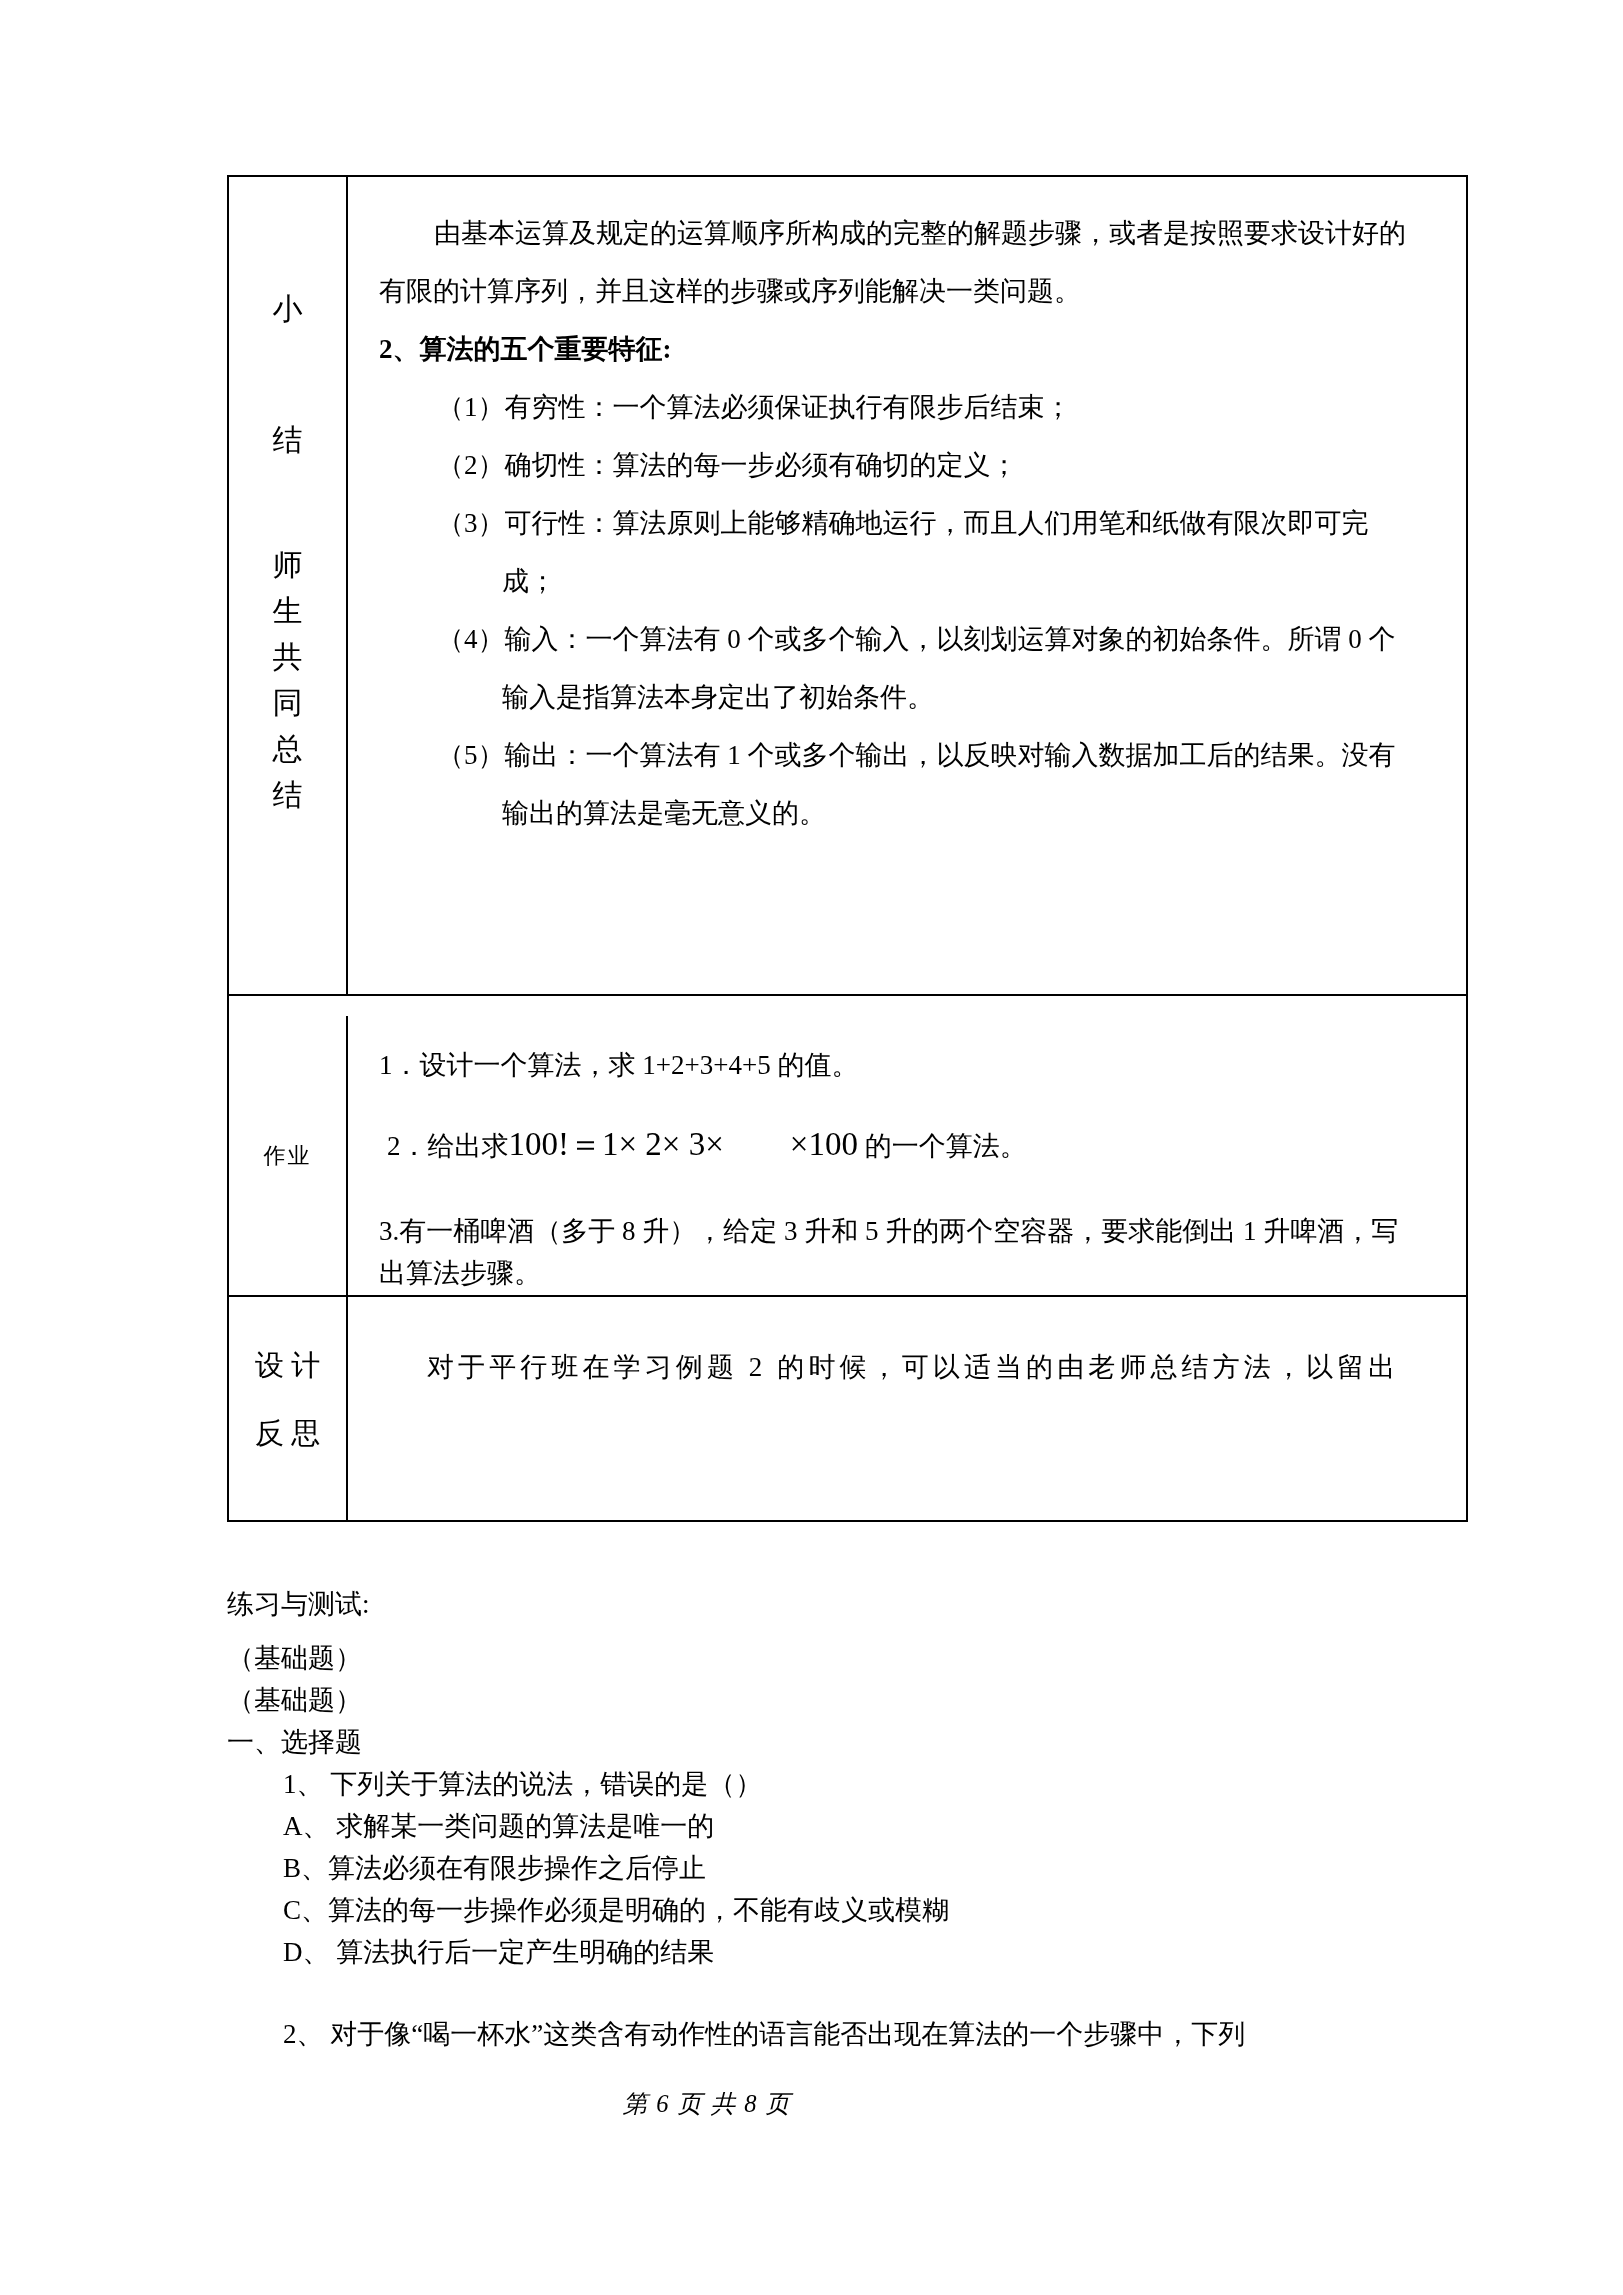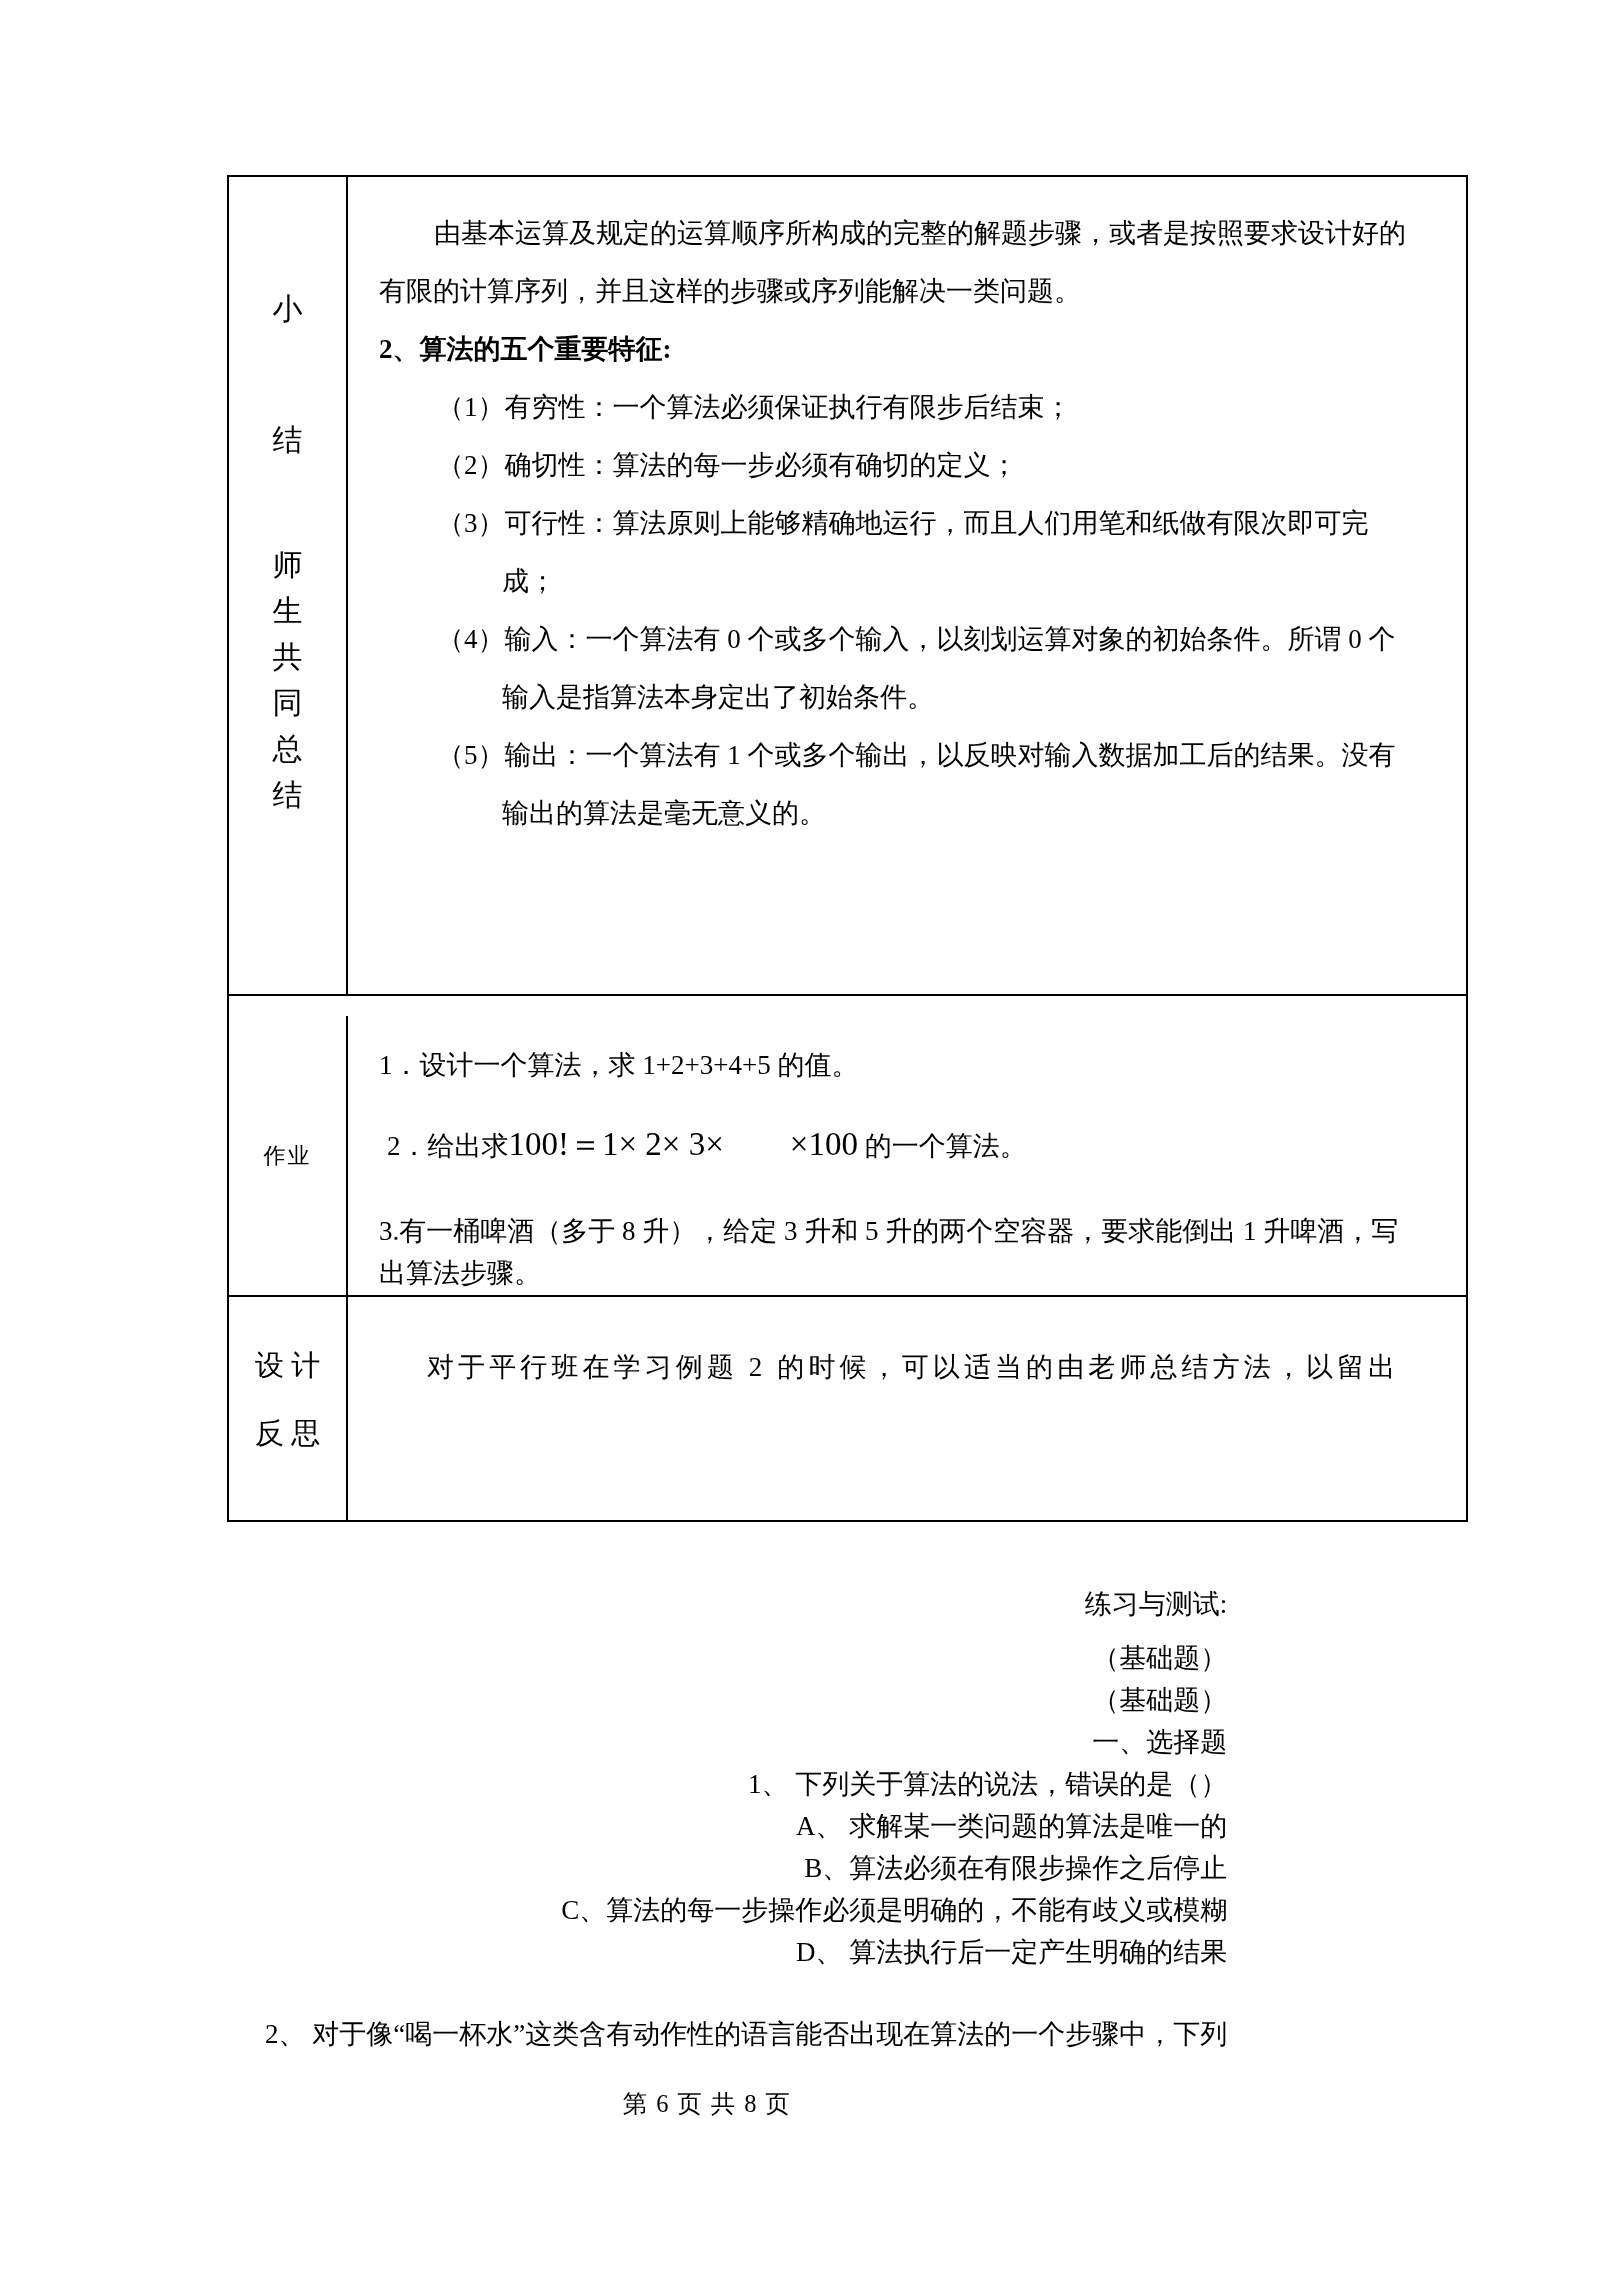--- a/index.html
+++ b/index.html
@@ -43,29 +43,29 @@
 
   
   .row3 { min-height: 225px; }
   .row3 .t-left { padding-top: 34px; font-size: 29px; line-height: 68px; white-space: nowrap; }
   .row3 .t-right { padding: 41px 17px 0 31px; letter-spacing: 1.4px; }
   .refl-line { line-height: 59px; white-space: nowrap; }
   .refl1 { letter-spacing: 4.1px; text-indent: 48px; }
   .spaced { letter-spacing: 11.6px; }
 
   
-  .exercises { position: absolute; left: 209px; top: 1583px; text-align: right; }
+  .exercises { position: absolute; left: 227px; top: 1583px; }
   .ex-line { line-height: 42px; white-space: nowrap; }
   .ex-title { margin-bottom: 12.3px; }
   .ex-ind { margin-left: 56px; }
   .ex-q2 { margin-top: 40px; }
 
   
   .footer { position: absolute; top: 2085px; left: 0; width: 1414px;
-            text-align: center; font-size: 24.5px; line-height: 38px; letter-spacing: 1.4px; }
+            text-align: center; font-size: 24.5px; line-height: 38px; letter-spacing: 1.4px; font-style: italic; }
 </style>
 </head>
 <body>
 
 <div class="doc-table">
 
   <div class="t-row row1">
     <div class="t-left">
       <span class="vch vch-gap1">小</span>
       <span class="vch vch-gap2">结</span>

